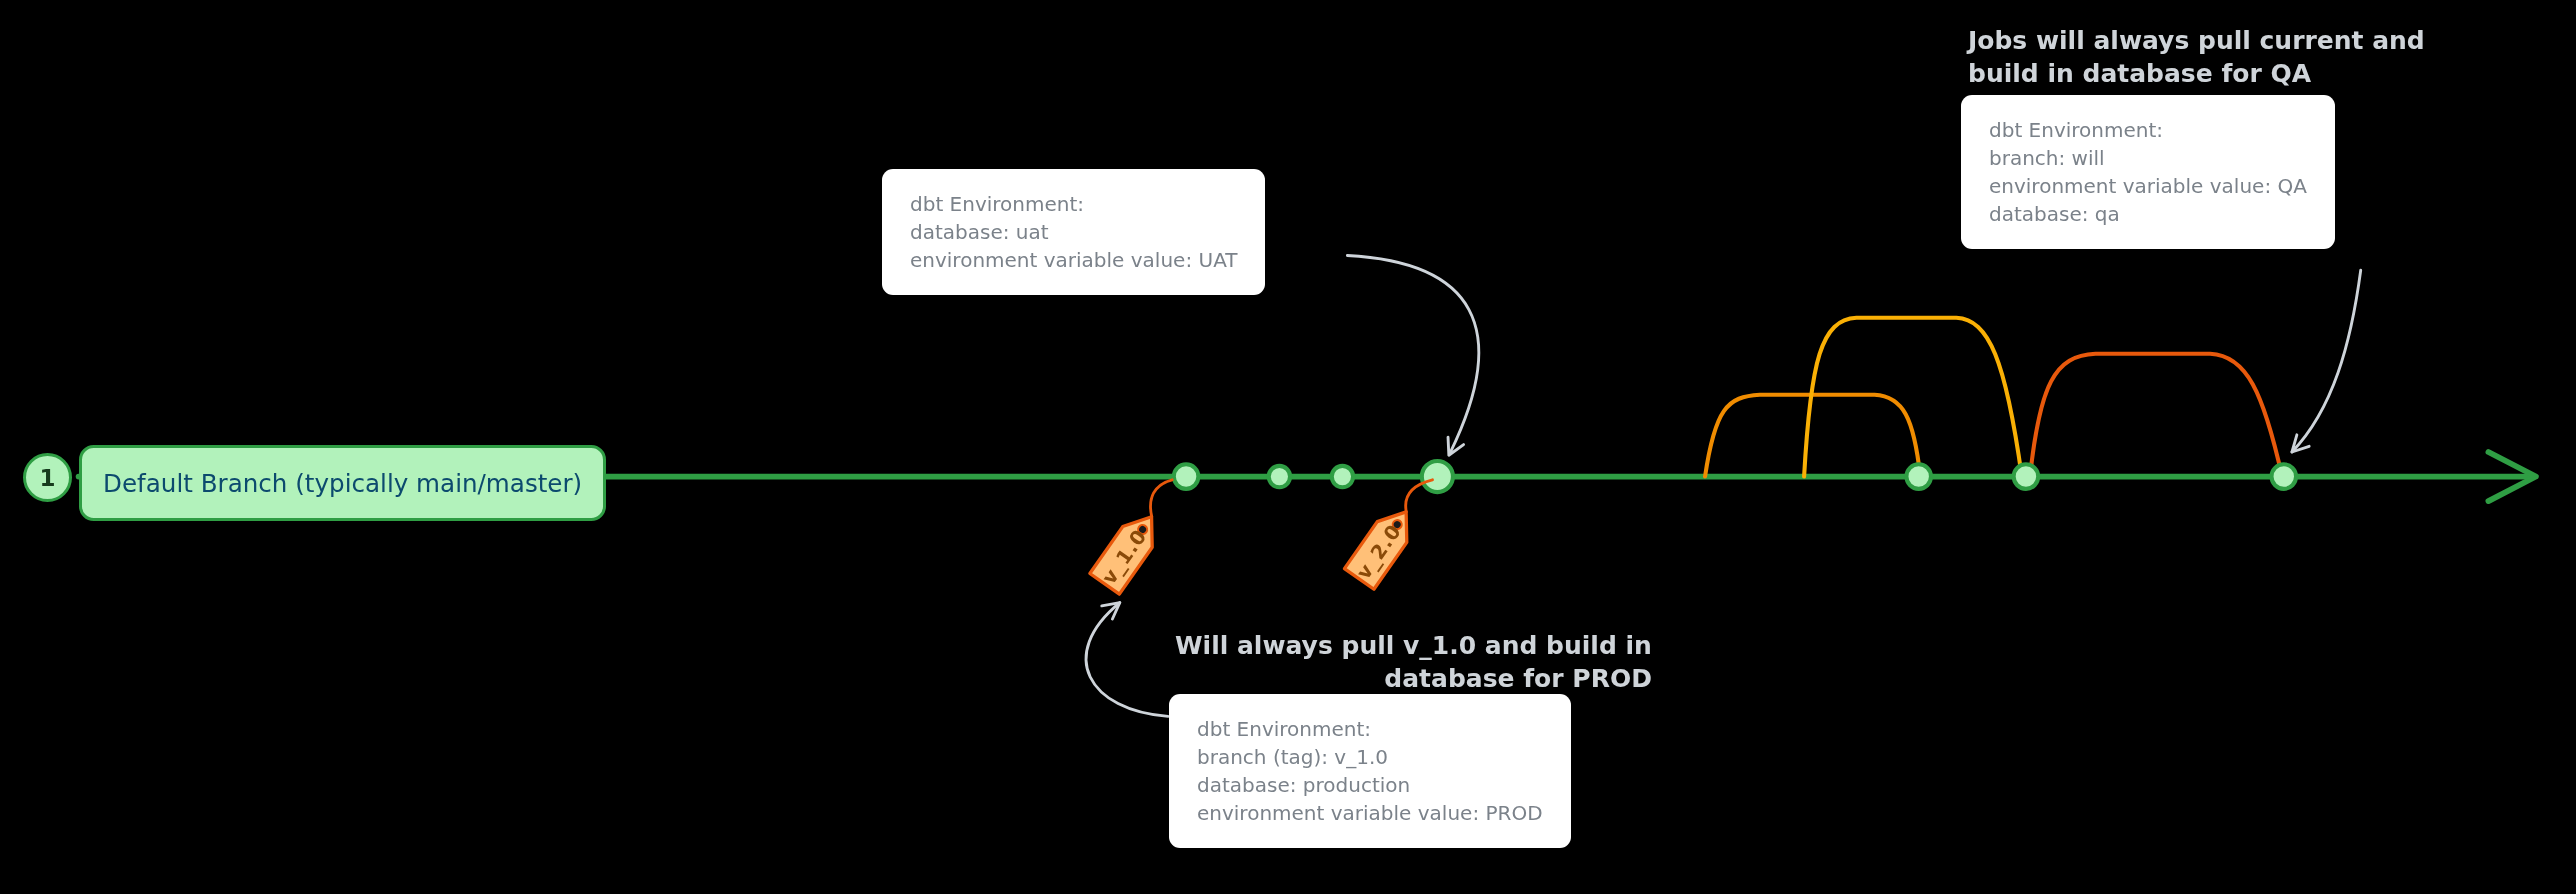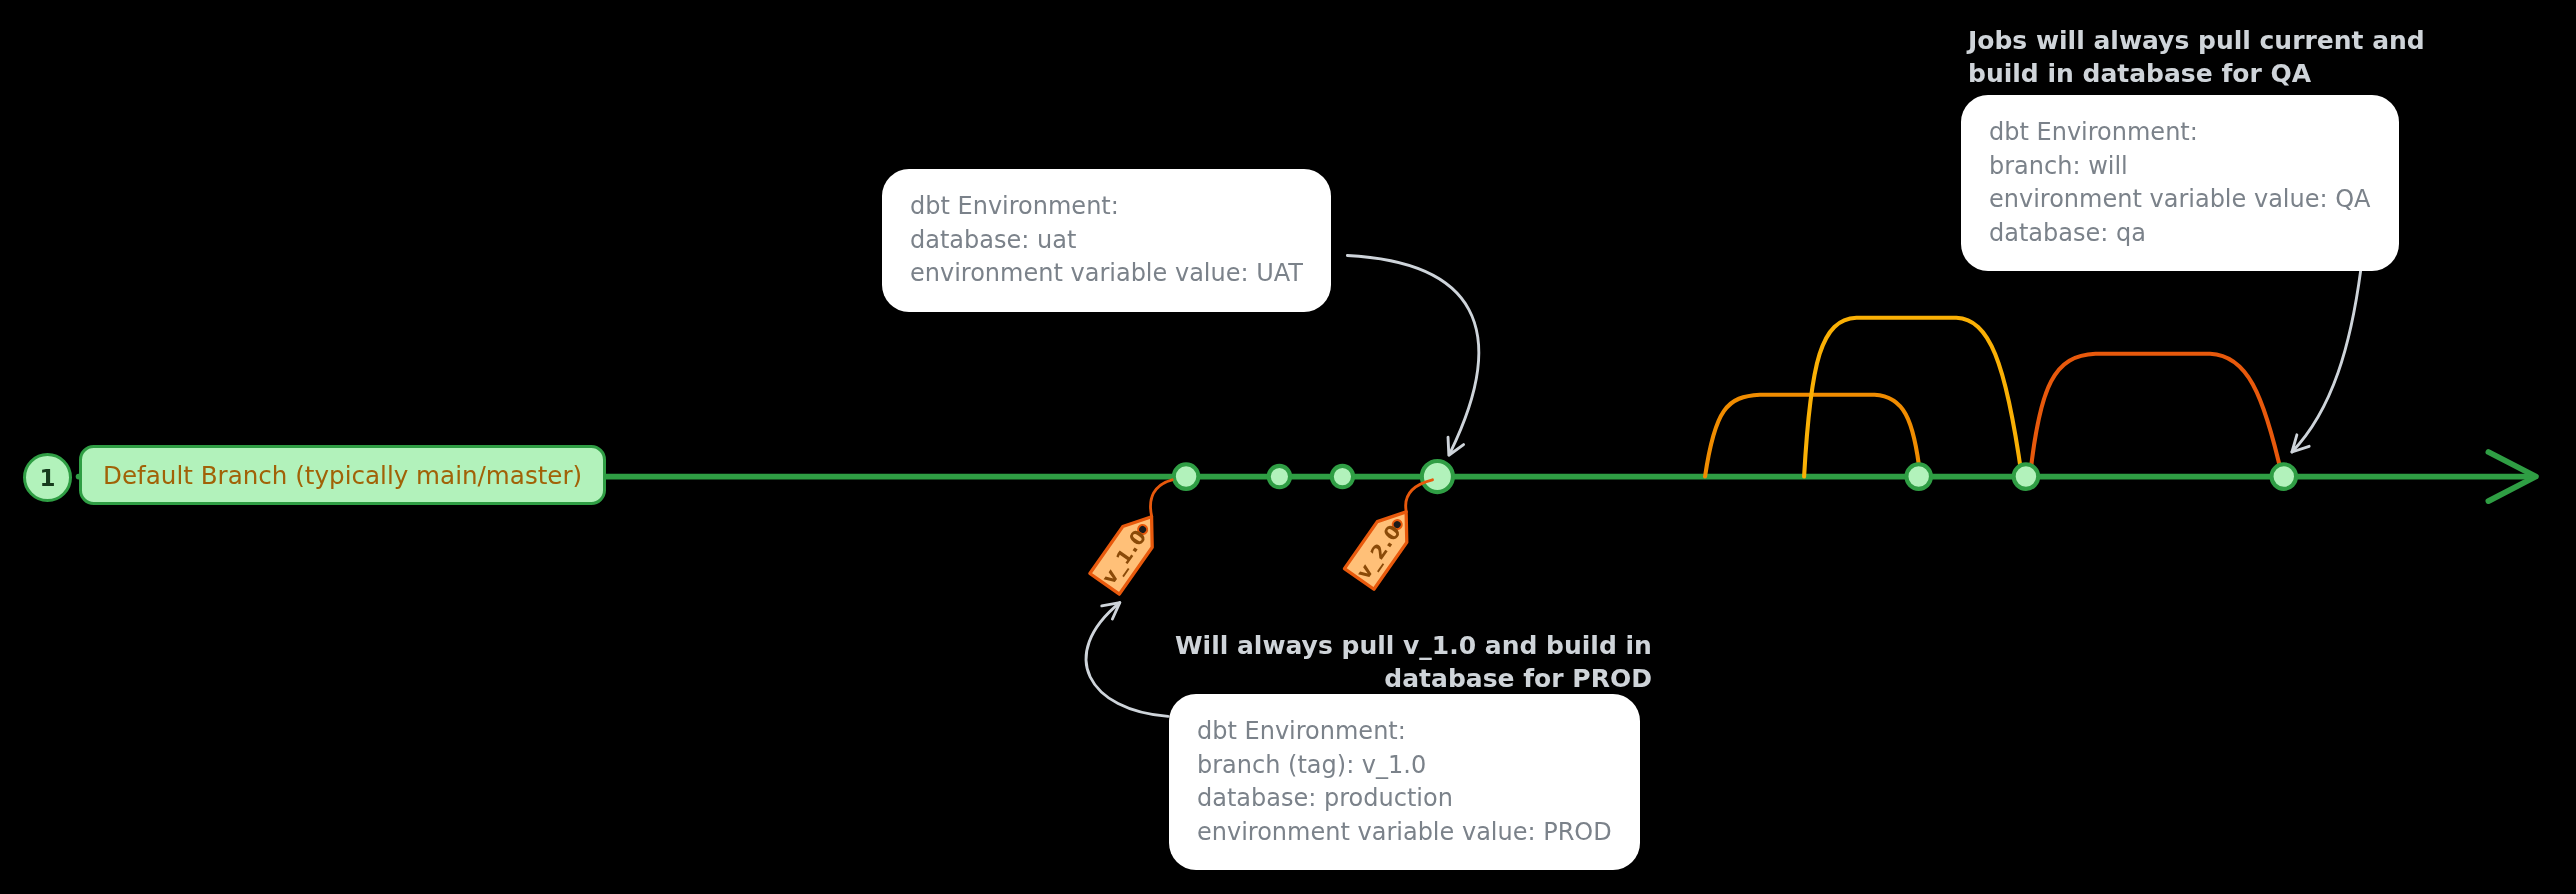--- a/index.html
+++ b/index.html
@@ -7,34 +7,34 @@
   #canvas {
     position:relative; width:2576px; height:895px; background:#000000; overflow:hidden;
   }
   #diagram-svg { position:absolute; left:0; top:0; }
 
   .title {
     position:absolute; color:#cfd4d9; font-size:25px; font-weight:600;
     line-height:1.32; white-space:nowrap;
   }
   .env-box {
-    position:absolute; background:#ffffff; border-radius:27px;
-    padding:21px 28px; color:#7b828a; font-size:24px; line-height:1.4;
+    position:absolute; background:#ffffff; border-radius:11px;
+    padding:21px 28px; color:#7b828a; font-size:20px; line-height:1.4;
     white-space:nowrap;
   }
   .step-badge {
     position:absolute; left:23px; top:453px; width:43px; height:43px;
     border:3.3px solid #2f9e44; border-radius:50%; background:#b2f2bb;
     color:#163b1d; font-size:23px; font-weight:600;
     display:flex; align-items:center; justify-content:center;
   }
   .branch-pill {
     position:absolute; left:79px; top:445px; height:54px;
     border:3.3px solid #2f9e44; border-radius:14.7px; background:#b2f2bb;
-    color:#a16207; font-size:24.6px; padding:0 21px;
+    color:#0c4a6e; font-size:24.6px; padding:8px 21px;
     display:flex; align-items:center; white-space:nowrap;
   }
   .tag-label { font-size:24px; font-weight:600; fill:#8a4a08; letter-spacing:1px; }
 </style>
 </head>
 <body>
 
 <div id="canvas">
 
   <svg id="diagram-svg" width="2576" height="895" viewBox="0 0 3147 1093">

